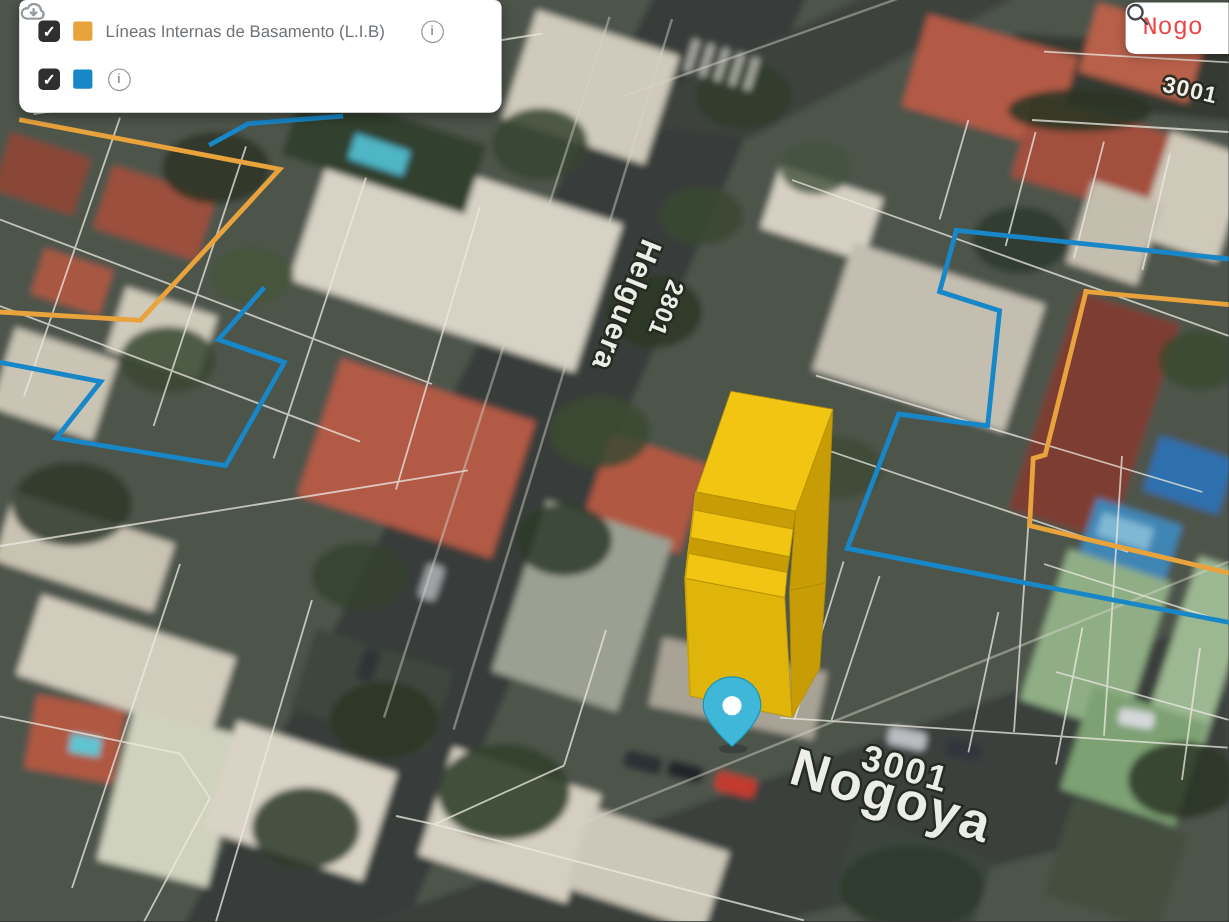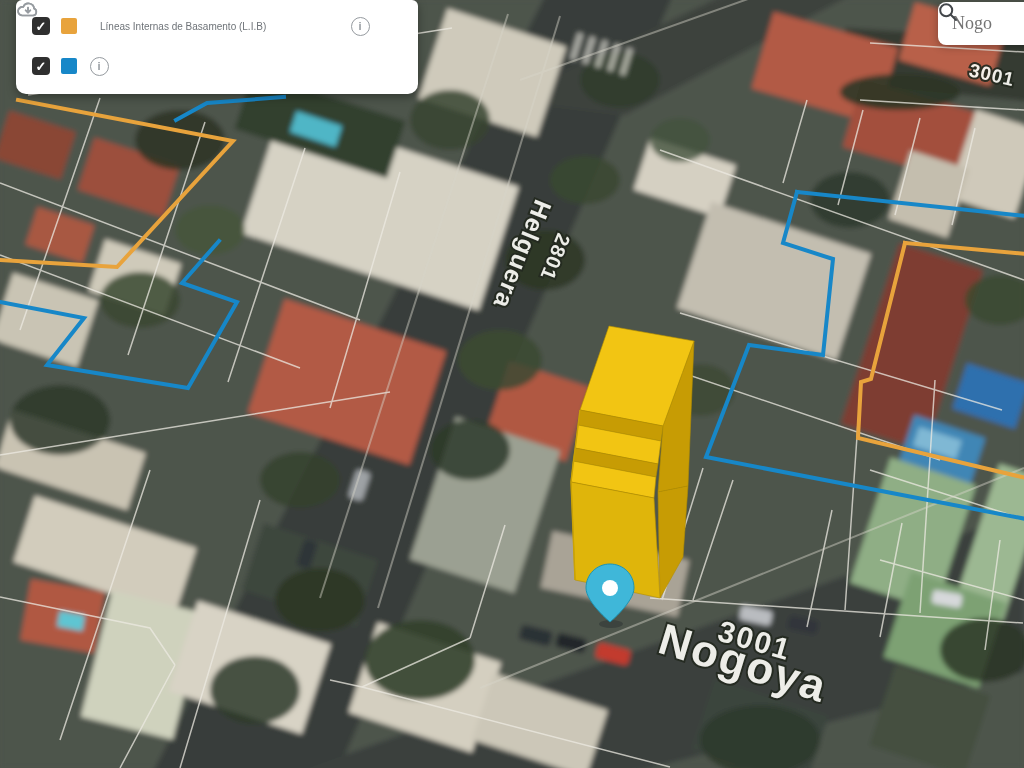--- a/index.html
+++ b/index.html
@@ -10,33 +10,33 @@
   
   .legend{position:absolute;left:16px;top:0;width:402px;background:#fff;
           border-radius:6px 6px 10px 10px;box-shadow:0 3px 10px rgba(0,0,0,.35);
           padding:13px 14px 15px 16px;box-sizing:border-box;}
   .legend-row{display:flex;align-items:center;gap:11px;height:26px;}
   .legend-row + .legend-row{margin-top:14px;}
   .checkbox{width:18px;height:18px;background:#2f2f2f;border-radius:4px;color:#fff;
             display:flex;align-items:center;justify-content:center;font-size:13px;
             font-weight:bold;cursor:pointer;flex:0 0 auto;}
   .swatch{width:16px;height:16px;border-radius:2px;flex:0 0 auto;}
-  .legend-label{flex:1;color:#6e7378;font-size:10px;white-space:nowrap;overflow:hidden;margin-left:12px;}
+  .legend-label{flex:1;color:#6e7378;font-size:14px;white-space:nowrap;overflow:hidden;}
   .mini-btn{width:22px;height:22px;display:flex;align-items:center;justify-content:center;
             cursor:pointer;flex:0 0 auto;}
   .info-circle{width:17px;height:17px;border:1.6px solid #969ba0;border-radius:50%;
                color:#969ba0;font-size:11px;font-weight:bold;display:flex;
                align-items:center;justify-content:center;font-style:normal;}
 
   
   .searchbox{position:absolute;left:938px;top:2px;width:110px;height:43px;background:#fff;
              border-radius:8px;box-shadow:0 2px 8px rgba(0,0,0,.3);display:flex;
              align-items:center;padding-left:12px;box-sizing:border-box;gap:9px;}
-  .searchbox input{border:none;outline:none;font-size:18px;color:#737373;width:58px;
-                   font-family:Liberation Serif, serif;background:transparent;}
+  .searchbox input{border:none;outline:none;font-size:21px;color:#ef4444;width:58px;
+                   font-family:Liberation Mono, monospace;background:transparent;}
 
   
   .maplabel{font-family:"Liberation Sans",sans-serif;font-weight:700;fill:#fbfbf6;
             stroke:#242a20;stroke-width:4px;paint-order:stroke;opacity:.93;}
 </style>
 </head>
 <body>
 
 <div class="stage">
 

